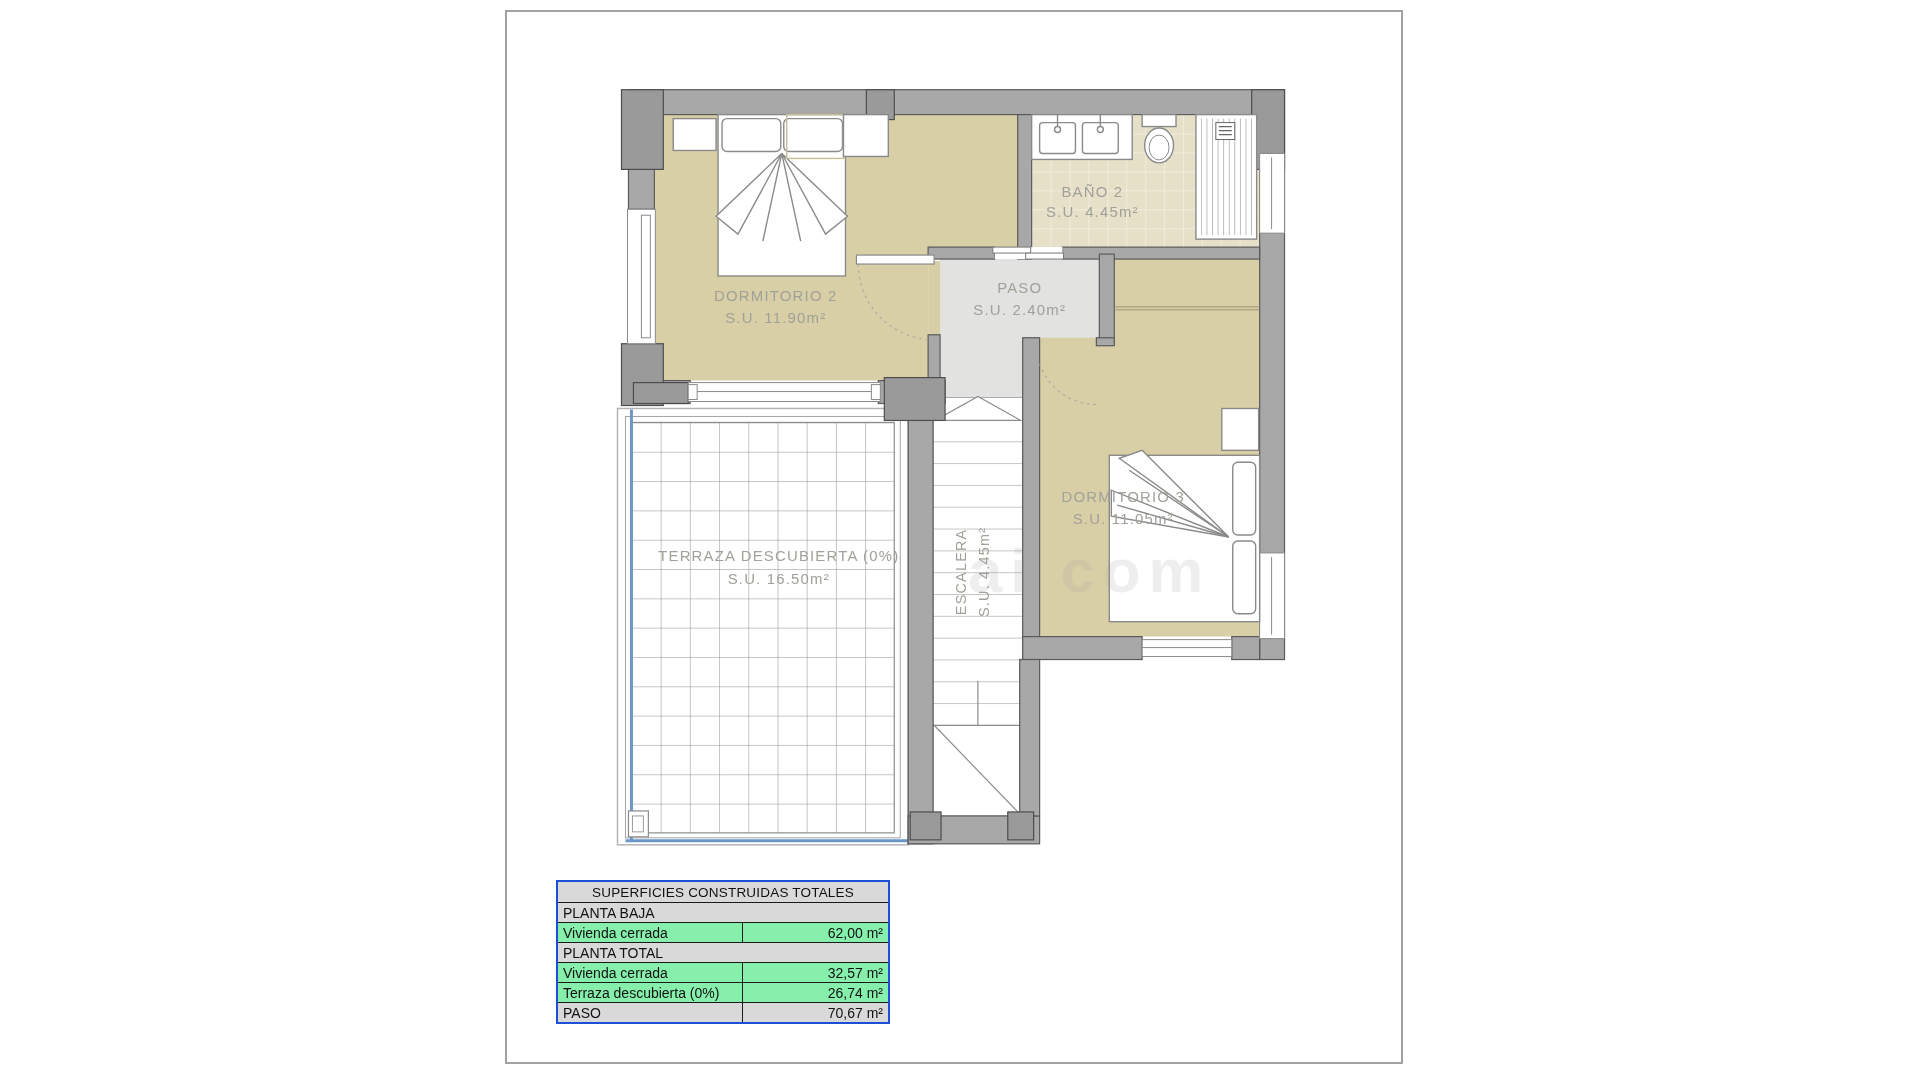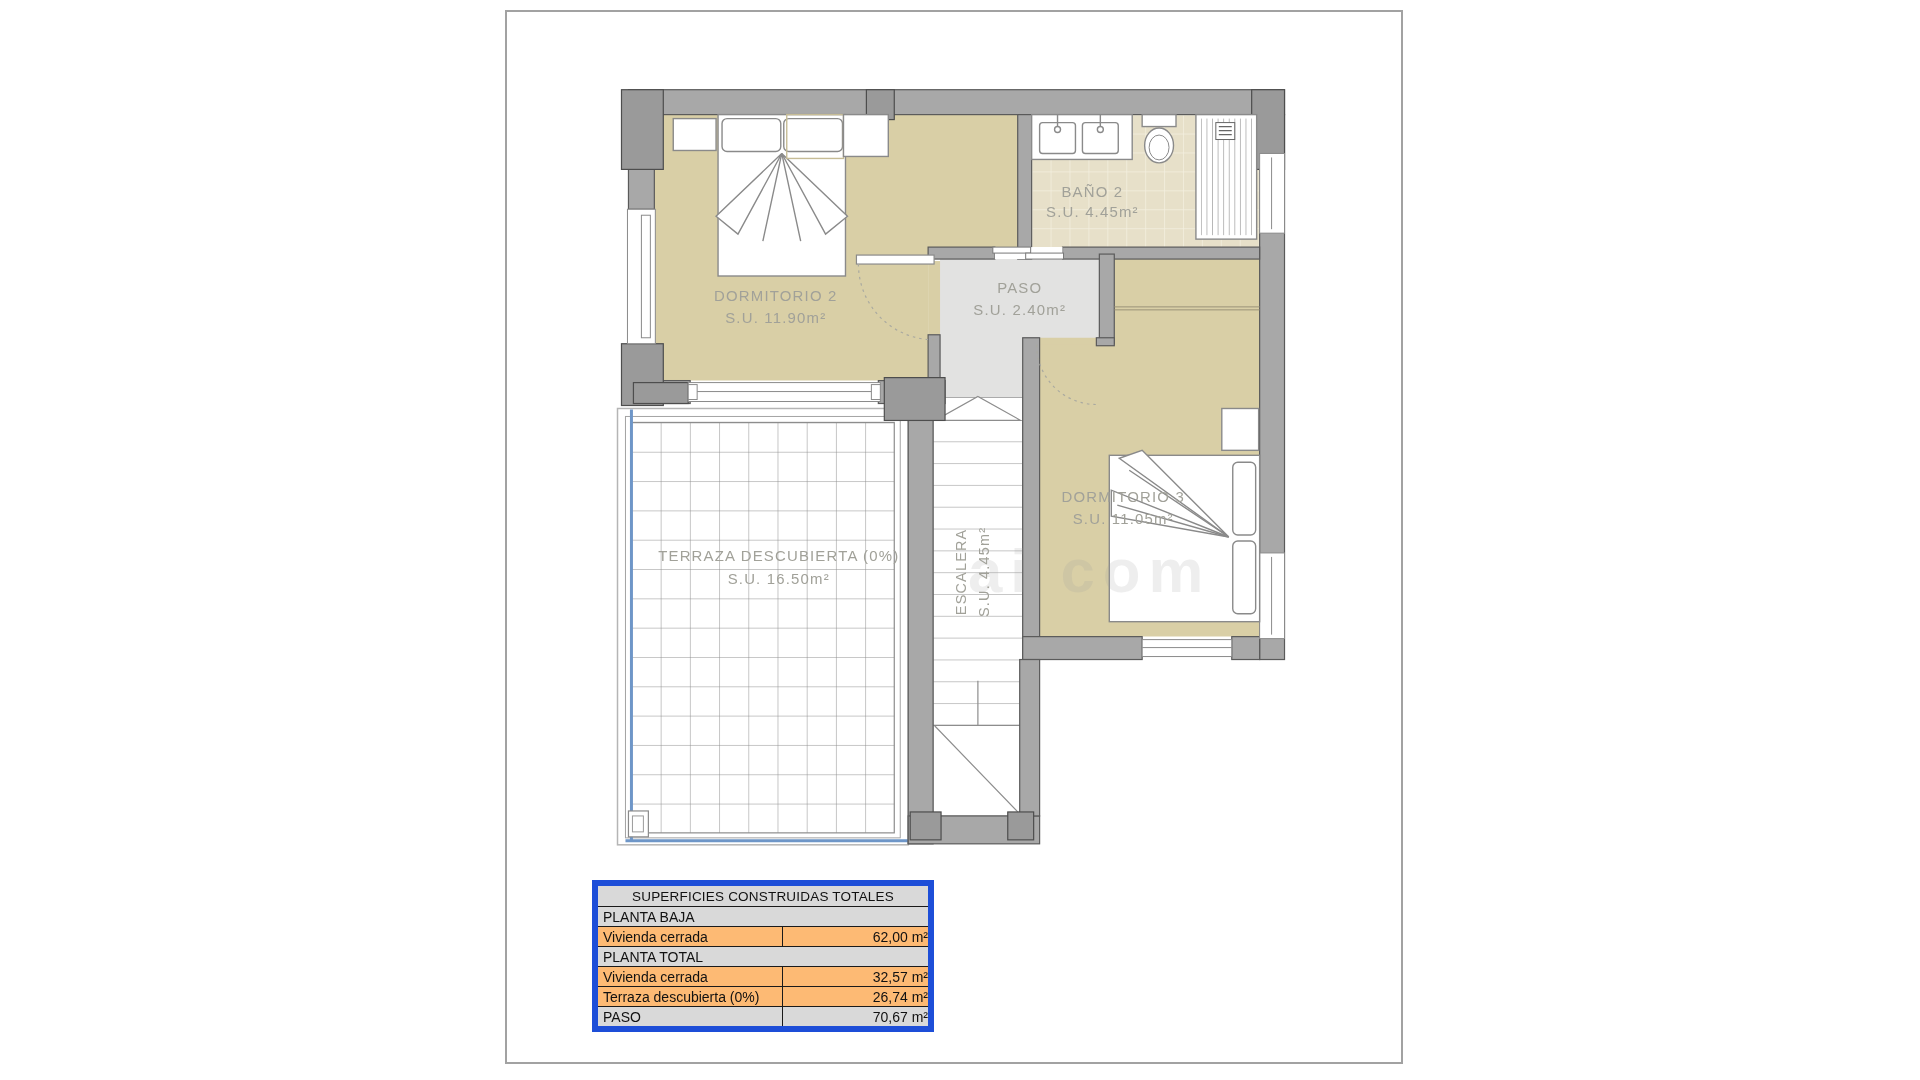--- a/index.html
+++ b/index.html
@@ -4,28 +4,28 @@
 <style>
   html,body{margin:0;padding:0;background:#ffffff;}
   #stage{position:relative;width:1920px;height:1080px;background:#ffffff;overflow:hidden;
          font-family:"Liberation Sans", sans-serif;}
   #sheet{position:absolute;left:505px;top:10px;width:898px;height:1054px;
          border:2px solid #a2a2a2;background:#ffffff;box-sizing:border-box;}
   #plan-svg{position:absolute;left:0;top:0;width:100%;height:100%;}
 
   
   #areas-table{position:absolute;left:556px;top:880px;width:330px;
-        border:6px solid #1d4ed8;background:#fdba74;font-size:14px;color:#111;margin-left:36px;}
+        border:2px solid #1d4ed8;background:#86efac;font-size:14px;color:#111;}
   .tr{display:flex;align-items:center;height:20px;border-top:1px solid #1a1a1a;box-sizing:border-box;}
   .tr:first-child{border-top:none;}
   .tr.gray{background:#d9d9d9;}
   .tr.title-row{justify-content:center;font-size:13.5px;letter-spacing:.2px;}
   .td-label{flex:1 1 auto;padding-left:5px;white-space:nowrap;}
   .td-value{width:146px;border-left:1px solid #1a1a1a;text-align:right;
-            box-sizing:border-box;align-self:stretch;
+            padding-right:5px;box-sizing:border-box;align-self:stretch;
             display:flex;align-items:center;justify-content:flex-end;}
   .section-row .td-label{font-size:14px;}
 
   
   text{font-family:"Liberation Sans", sans-serif;}
   .room-label{fill:#a1a199;font-size:15px;letter-spacing:1.2px;text-anchor:middle;}
   .room-label.small{font-size:14.5px;}
   .watermark{fill:#9b9b9b;opacity:.16;font-size:62px;letter-spacing:8px;font-weight:bold;}
 </style>
 </head>

